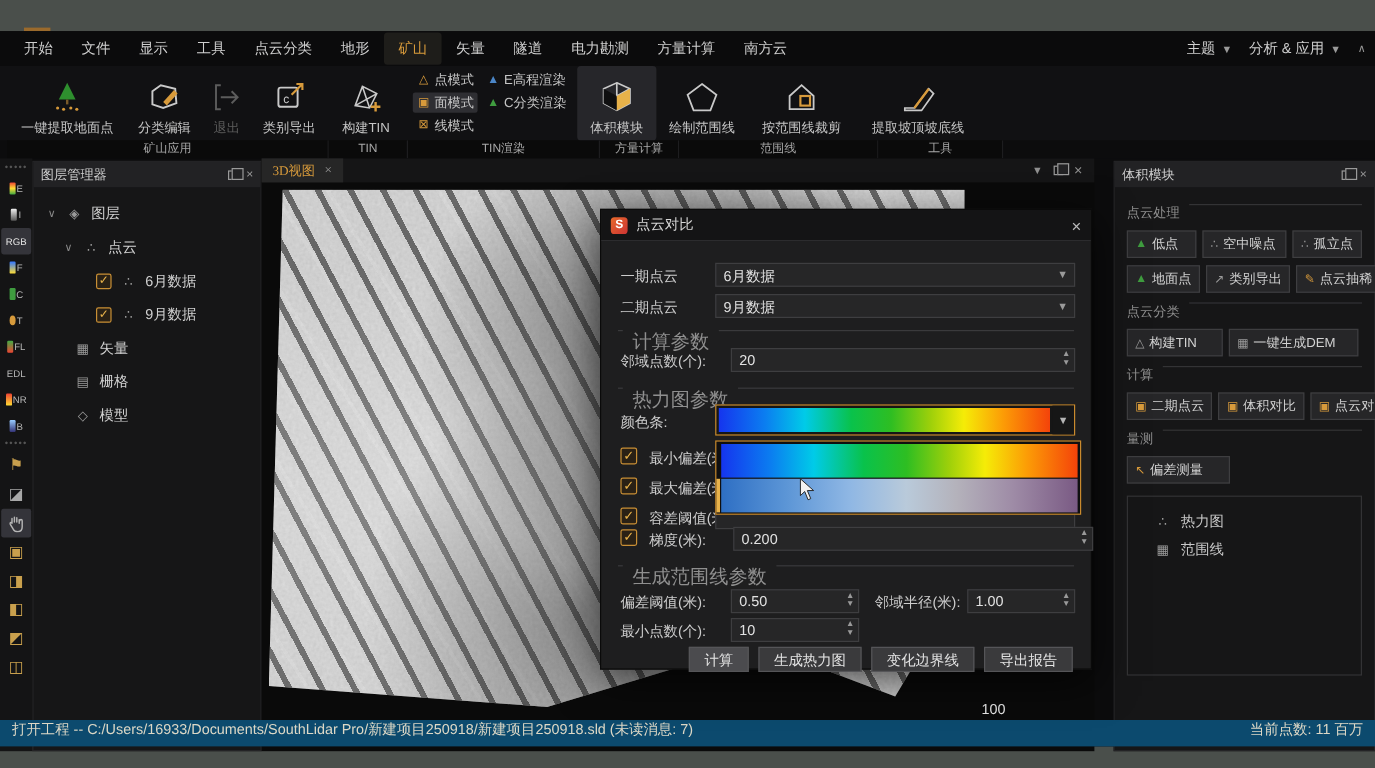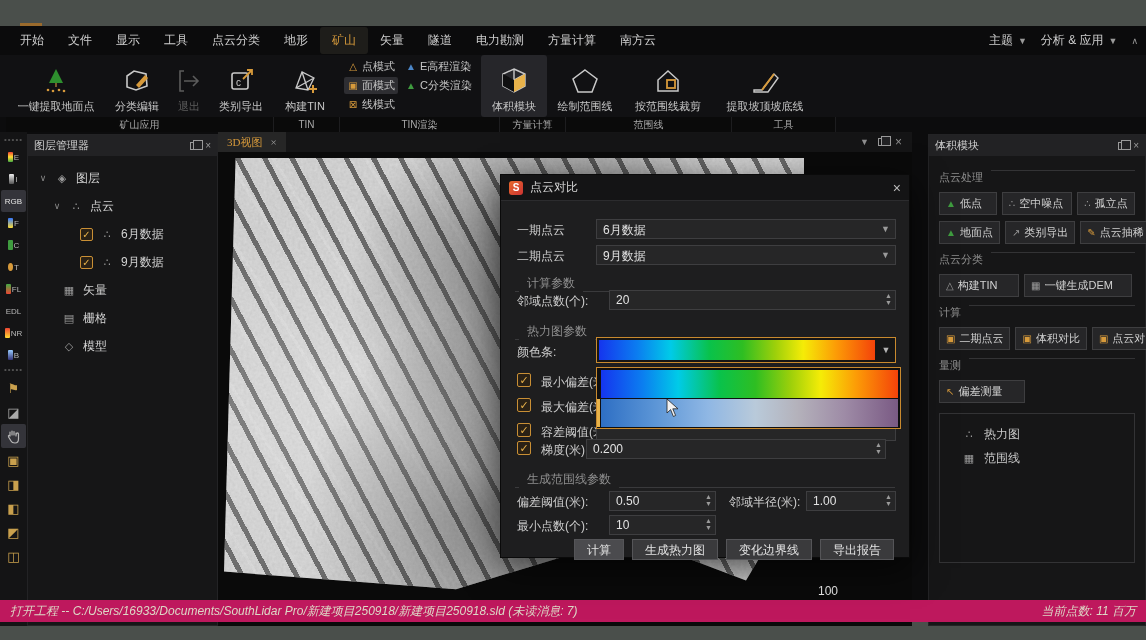--- a/index.html
+++ b/index.html
@@ -105,22 +105,22 @@
   .logo { width:14px; height:14px; border-radius:3px; background:linear-gradient(135deg,#e86a2c,#c33); 
           color:#fff; font-size:10px; font-weight:bold; text-align:center; line-height:14px; }
   .dlg-close { margin-left:auto; color:#bbb; font-size:14px; }
   .dlg-body { position:relative; width:100%; height:357px; }
   .lab { position:absolute; color:#cdcdcd; font-size:12px; }
   .field { position:absolute; height:20px; background:#262627; border:1px solid #3e3e40; color:#e2e2e2;
            font-size:12px; padding:2px 6px; }
   .combo-arrow { position:absolute; right:5px; top:4px; color:#9a9a9a; font-size:9px; }
   .spin { position:absolute; right:3px; top:1px; display:flex; flex-direction:column; line-height:7px;
           color:#9a9a9a; font-size:7px; }
-  .grp-sep { position:absolute; left:14px; right:14px; display:flex; align-items:flex-end; gap:8px;
-             color:#8f8f8f; font-size:12px; }
+  .grp-sep { position:absolute; left:14px; right:14px; display:flex; align-items:flex-start; gap:8px;
+             color:#8f8f8f; font-size:16px; }
   .grp-sep::before { content:""; width:4px; border-top:1px solid #3a3a3c; }
   .grp-sep::after { content:""; flex:1; border-top:1px solid #3a3a3c; }
   .cbx { position:absolute; width:14px; height:14px; border:1px solid #c98f35; background:#2a2115;
          border-radius:2px; color:#e8b24a; font-size:11px; line-height:12px; text-align:center; }
   .color-combo { position:absolute; left:95px; top:136px; width:300px; height:26px; border:1px solid #c98a2e;
                  background:#161616; display:flex; }
   .ramp { flex:1; margin:2px; }
   .rainbow { background:linear-gradient(90deg,#1535ee 0%,#0b7ef0 14%,#00cbe8 26%,#09c24b 40%,#2ebe22 52%,
              #9ed00a 64%,#f5ec07 74%,#fc9b06 86%,#f4430a 100%); }
   .cc-arrow { width:18px; display:flex; align-items:center; justify-content:center; color:#b5b5b5;
@@ -144,22 +144,22 @@
   .vgrp::after { content:""; flex:1; border-top:1px solid #333335; }
   .btn-row { display:flex; gap:5px; margin-bottom:6px; }
   .vbtn { background:#262628; border:1px solid #3e3e40; color:#d2d2d2; padding:3px 6px; font-size:11px;
           display:flex; align-items:center; gap:4px; white-space:nowrap; }
   .vic { font-size:10px; }
   .vic.green { color:#3f9c3f; } .vic.orange { color:#d79a3b; } .vic.gray { color:#9a9a9a; }
   .result-box { border:1px solid #333335; margin-top:10px; height:150px; padding:8px 4px; }
   .res-item { display:flex; align-items:center; gap:8px; height:24px; color:#c9c9c9; padding-left:18px; }
 
   
-  .statusbar { position:absolute; left:0; top:574px; width:100%; height:22px; background:#be185d;
-               display:flex; align-items:center; padding:0 10px; color:#ddd8c6; font-size:12px;font-style:italic; }
+  .statusbar { position:absolute; left:0; top:574px; width:100%; height:22px; background:#0c4a6e;
+               display:flex; padding:0 10px; color:#ddd8c6; font-size:12px; }
   .status-right { margin-left:auto; }
 
   
   .cursor { position:absolute; left:666px; top:372px; z-index:120; }
 </style>
 </head>
 <body>
 
 <div class="screen">
   <div class="accent-dash"></div>
@@ -604,21 +604,21 @@
         <span class="lab" style="left:40px; top:223px">容差阈值(米):</span>
         <div class="field" style="left:95px; top:220px; width:300px"></div>
 
         <div class="popup">
           <div class="opt rainbow"></div>
           <div class="opt ramp2"></div>
         </div>
 
         <span class="cbx" style="left:16px; top:240px">✓</span>
         <span class="lab" style="left:40px; top:241px">梯度(米):</span>
-        <div class="field" style="left:85px; top:238px; width:300px">
+        <div class="field" style="left:110px; top:238px; width:300px">
           <span>0.200</span>
           <span class="spin">
               <span>▲</span>
               <span>▼</span>
             </span>
         </div>
 
         <div class="grp-sep" style="top:270px">
             <span>生成范围线参数</span>
           </div>

